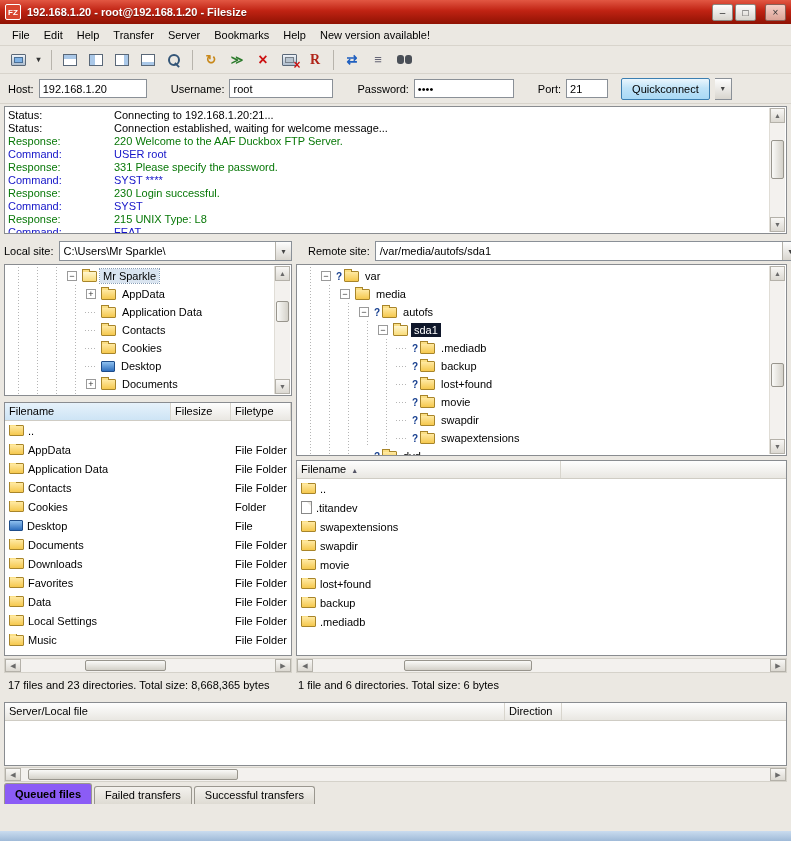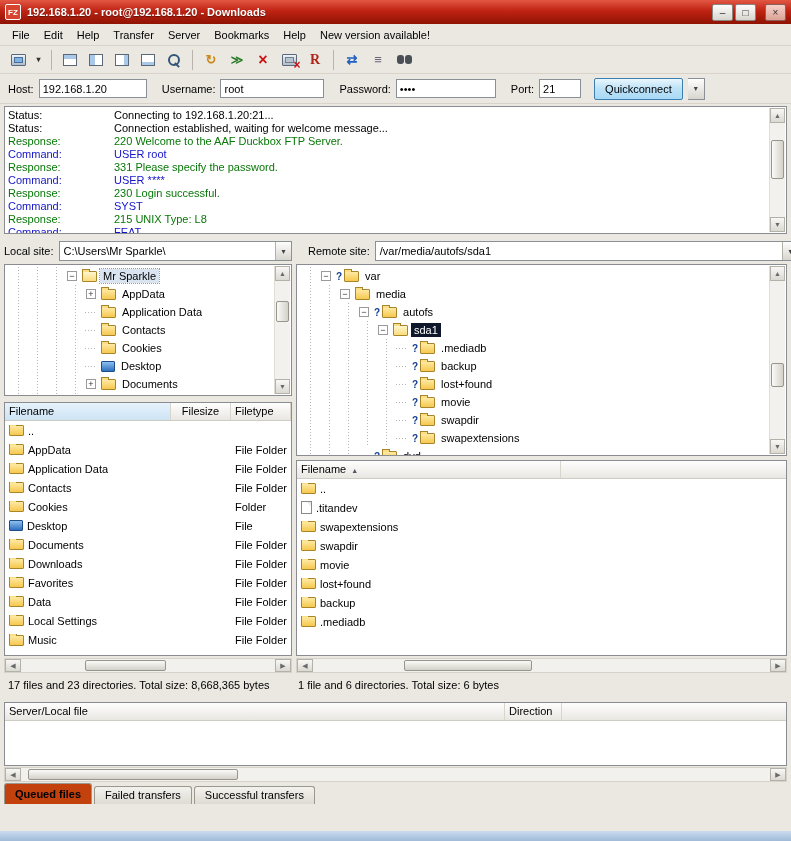--- a/index.html
+++ b/index.html
@@ -52,21 +52,21 @@
   .box-magnifier{width:14px;height:14px;position:relative}
   .box-magnifier::before{content:"";position:absolute;left:1px;top:1px;width:8px;height:8px;border:2px solid #335577;border-radius:50%}
   .box-magnifier::after{content:"";position:absolute;right:1px;bottom:1px;width:6px;height:2px;background:#335577;transform:rotate(45deg)}
   .box-binoculars{width:15px;height:9px;position:relative}
   .box-binoculars::before,.box-binoculars::after{content:"";position:absolute;top:0;width:7px;height:9px;background:#4a4f57;border-radius:3px}
   .box-binoculars::before{left:0}.box-binoculars::after{right:0}
 
   
   .quickbar{position:absolute;top:74px;left:0;width:100%;height:30px;display:flex;align-items:center;
     padding:0 8px;border-bottom:1px solid #d8d4cc;gap:5px}
-  .qc-label{margin-left:10px;white-space:nowrap}
+  .qc-label{margin-left:19px;white-space:nowrap}
   .qc-label:first-child{margin-left:0}
   .qc-input{height:19px;border:1px solid #8a9097;background:#fff;padding:1px 3px;
     font-family:"Liberation Sans",sans-serif;font-size:11px}
   .qc-btn{height:22px;padding:0 10px;border:1px solid #3c7fb1;border-radius:2px;margin-left:8px;
     background:linear-gradient(#eaf6fd,#bfe3f8 45%,#a9d9f5);font-family:"Liberation Sans",sans-serif;font-size:11px}
   .qc-drop{width:17px;height:22px;border:1px solid #8a9097;border-left:none;
     background:linear-gradient(#fdfdfd,#d8d5ce);font-size:8px;color:#444}
 
   
   .logpane{position:absolute;left:4px;top:106px;width:783px;height:128px;background:#fff;
@@ -125,34 +125,34 @@
     border-color:#d4d1c9 #ebe8e2 transparent transparent}
   .icon-desktop{width:14px;height:11px;background:linear-gradient(#8ec0ef,#2f6fbe);border:1px solid #1d4c8a;border-radius:1px}
   .q-badge{color:#173f8f;font-weight:bold;font-size:10px;margin-right:2px;flex:none}
 
   
   .listpane{position:absolute;background:#fff;border:1px solid #898c90;overflow:hidden}
   .list-header{height:18px;display:flex;background:linear-gradient(#fefefe,#e9e7e2);border-bottom:1px solid #cfccc4}
   .col-h{flex:none;padding:2px 4px;border-right:1px solid #d8d5cd;white-space:nowrap;overflow:hidden}
   .col-h.filler{flex:1;border-right:none}
   .col-h.sorted{background:linear-gradient(#e7f2fb,#cde4f5)}
-  .col-h.right{text-align:center}
+  .col-h.right{text-align:left}
   .sort-arrow{font-size:7px;color:#556;margin-left:5px}
   .list-row{height:19px;display:flex;align-items:center}
   .cell{flex:none;padding:0 4px;white-space:nowrap;overflow:hidden}
   .cell.name{display:flex;align-items:center;gap:4px}
   .cell.right{text-align:right}
   .pane-status{position:absolute;height:16px;line-height:16px;white-space:nowrap}
 
   
   .queuepane{position:absolute;background:#fff;border:1px solid #898c90;overflow:hidden}
   .tabs{position:absolute;display:flex;align-items:flex-end;gap:2px}
   .tab{height:18px;line-height:17px;padding:0 10px;background:linear-gradient(#f4f2ee,#dedbd3);
     border:1px solid #9a978f;border-bottom:none;border-radius:3px 3px 0 0;white-space:nowrap}
-  .tab.active{height:21px;line-height:20px;background:#c2410c;font-weight:bold}
+  .tab.active{height:21px;line-height:20px;background:#8b5cf6;font-weight:bold}
 
   
   .statusbar{position:absolute;left:0;top:805px;width:100%;height:26px;border-top:1px solid #c8c5bd}
   .sbicon-grid{position:absolute;left:588px;top:8px;width:13px;height:11px;border:1px solid #556;
     background:repeating-linear-gradient(90deg,#9cc3e8 0 3px,#fff 3px 4px)}
   .sbicon-binoc{position:absolute;left:606px;top:9px;width:13px;height:8px}
   .sbicon-binoc::before,.sbicon-binoc::after{content:"";position:absolute;top:0;width:6px;height:8px;background:#5a5f66;border-radius:3px}
   .sbicon-binoc::before{left:0}.sbicon-binoc::after{right:0}
   .sb-queue-text{position:absolute;left:626px;top:6px;white-space:nowrap}
   .led{position:absolute;top:8px;width:9px;height:9px;border-radius:50%;border:1px solid #555}
@@ -160,21 +160,21 @@
   .led.green{left:759px;background:radial-gradient(circle at 3px 3px,#9aff9a,#1e9e1e)}
   .bottom-edge{position:absolute;left:0;top:831px;width:100%;height:10px;background:linear-gradient(#cadcef,#9fbad8)}
 </style>
 </head>
 <body>
 
 <div class="window" data-name="filezilla-window">
 
   <div class="titlebar" data-name="title-bar">
     <span class="fz-logo" data-name="app-icon">FZ</span>
-    <span class="title-text" data-name="window-title">192.168.1.20 - root@192.168.1.20 - Downloads</span>
+    <span class="title-text" data-name="window-title">192.168.1.20 - root@192.168.1.20 - Filesize</span>
     <span class="win-btns" data-name="window-controls">
       <span class="win-btn" data-name="minimize-button">–</span>
       <span class="win-btn" data-name="maximize-button">□</span>
       <span class="win-btn close" data-name="close-button">×</span>
     </span>
   </div>
 
   <div class="menubar" id="menubar" data-name="menu-bar">
       <span class="menu-item" data-name="menu-item-file">File</span>
       <span class="menu-item" data-name="menu-item-edit">Edit</span>
@@ -252,21 +252,21 @@
         <div class="log-line log-command" data-name="log-line">
           <span class="log-label" data-name="log-label">Command:</span>
           <span class="log-text" data-name="log-text">USER root</span>
         </div>
         <div class="log-line log-response" data-name="log-line">
           <span class="log-label" data-name="log-label">Response:</span>
           <span class="log-text" data-name="log-text">331 Please specify the password.</span>
         </div>
         <div class="log-line log-command" data-name="log-line">
           <span class="log-label" data-name="log-label">Command:</span>
-          <span class="log-text" data-name="log-text">USER ****</span>
+          <span class="log-text" data-name="log-text">SYST ****</span>
         </div>
         <div class="log-line log-response" data-name="log-line">
           <span class="log-label" data-name="log-label">Response:</span>
           <span class="log-text" data-name="log-text">230 Login successful.</span>
         </div>
         <div class="log-line log-command" data-name="log-line">
           <span class="log-label" data-name="log-label">Command:</span>
           <span class="log-text" data-name="log-text">SYST</span>
         </div>
         <div class="log-line log-response" data-name="log-line">

